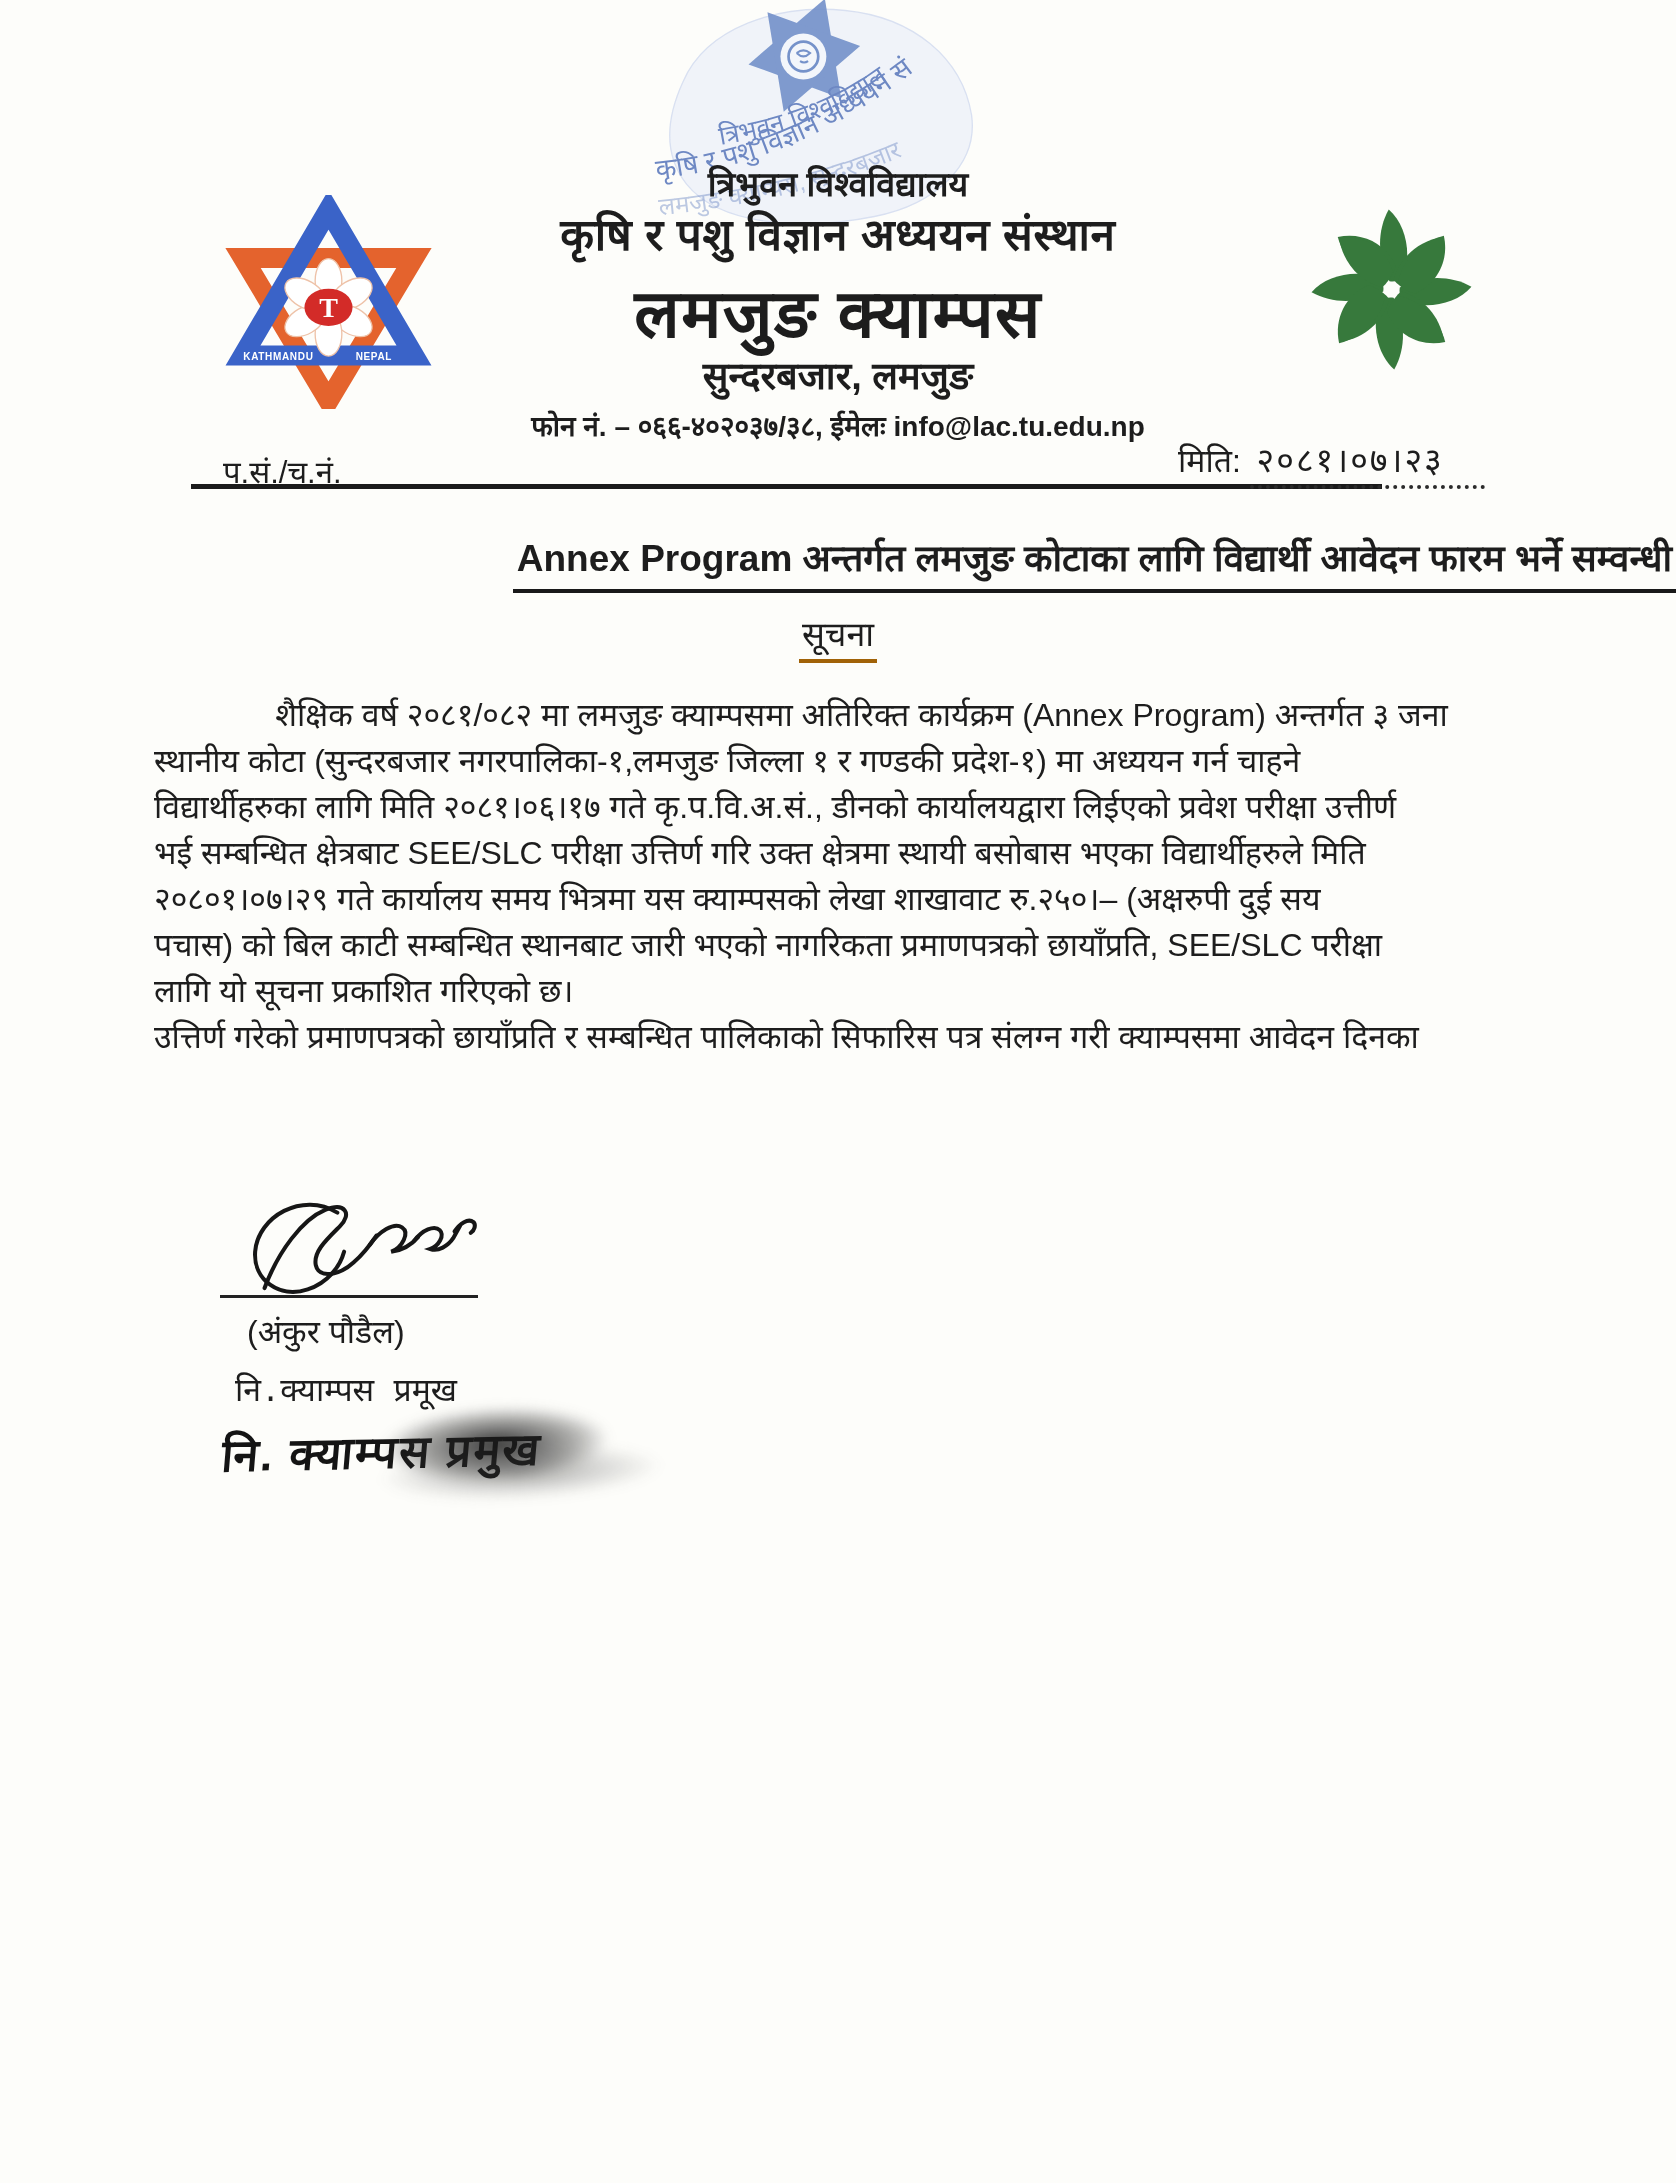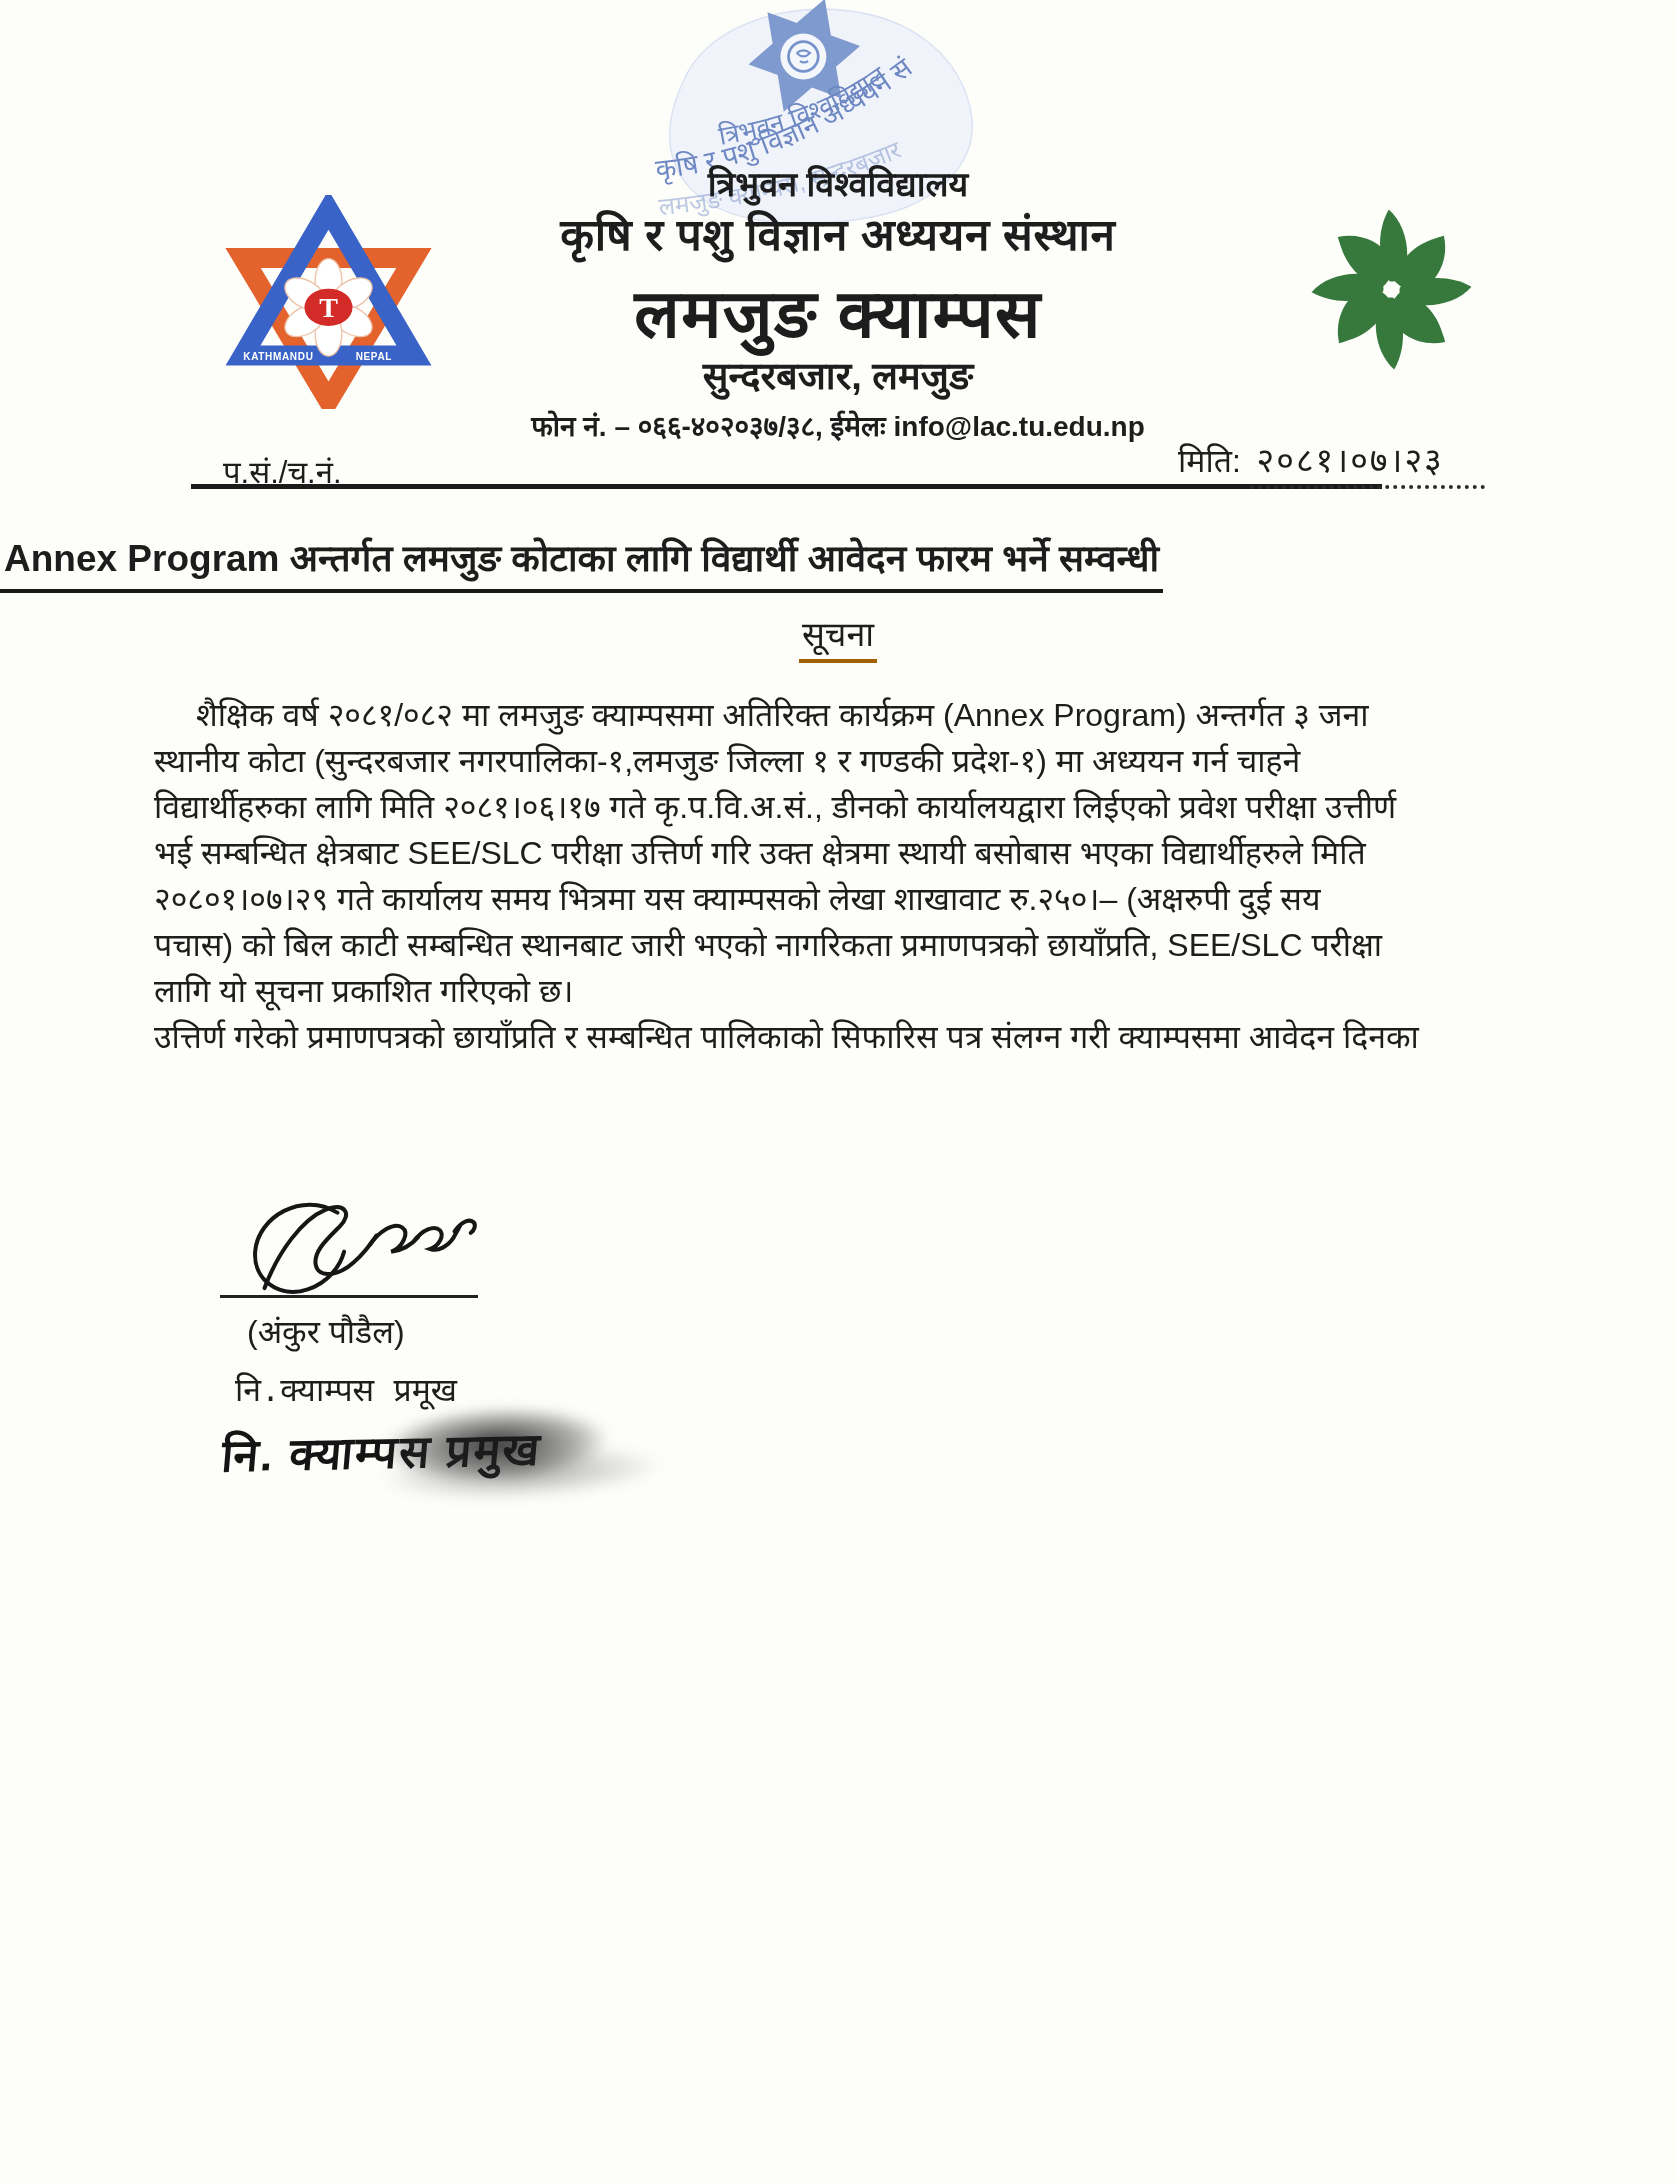--- a/index.html
+++ b/index.html
@@ -24,37 +24,37 @@
   .ref-label{position:absolute;left:223px;top:450px;font-size:31px;z-index:3;}
   .date-row{position:absolute;left:1178px;top:429px;font-size:32px;z-index:3;white-space:nowrap;}
   .date-value{
     display:inline-block;
     border-bottom:4.7px dotted #2b2b2b;
     padding:0 41px 2.7px 6.8px;
     font-size:34px;letter-spacing:2px;margin-top:7px;
   }
   .hdr-rule{position:absolute;left:191px;top:484px;width:1191px;height:4.7px;background:#1b1b1b;z-index:2;}
   
-  .title-wrap{position:absolute;left:0;top:531px;width:100%;text-align:left;z-index:3;}
+  .title-wrap{position:absolute;left:0;top:531px;width:100%;text-align:right;z-index:3;}
   .title-line{
     display:inline-block;font-size:37px;font-weight:bold;
     padding:0 4px 6.8px 4px;border-bottom:4.7px solid #191919;
   }
   .subtitle-wrap{position:absolute;left:0;top:610px;width:100%;text-align:center;z-index:3;}
   .subtitle{
     display:inline-block;font-size:34px;font-weight:normal;
     padding:0 2.7px 2.7px 2.7px;border-bottom:4px solid #a16207;
   }
   
   .body-text{
     position:absolute;left:154px;top:692px;width:1373px;
     font-size:32px;line-height:46px;z-index:3;
   }
   .body-line{white-space:nowrap;}
-  .body-line:first-child{text-indent:42px;}
+  .body-line:first-child{text-indent:42px;text-align:center;}
   
   .sig-svg{position:absolute;left:237px;top:1187px;width:264px;height:128px;z-index:3;}
   .sig-line{position:absolute;left:220px;top:1295px;width:258px;height:3.4px;background:#222;z-index:3;}
   .sig-name{position:absolute;left:247px;top:1309px;font-size:32px;z-index:3;}
   .sig-role{position:absolute;left:235px;top:1367px;font-size:32px;z-index:3;font-family:Liberation Mono, monospace;}
   
   .office-stamp{position:absolute;left:222px;top:1410px;width:527px;height:128px;z-index:3;}
   .office-stamp-text{
     position:absolute;left:0;top:9.5px;
     font-size:45px;font-weight:bold;letter-spacing:2px;

